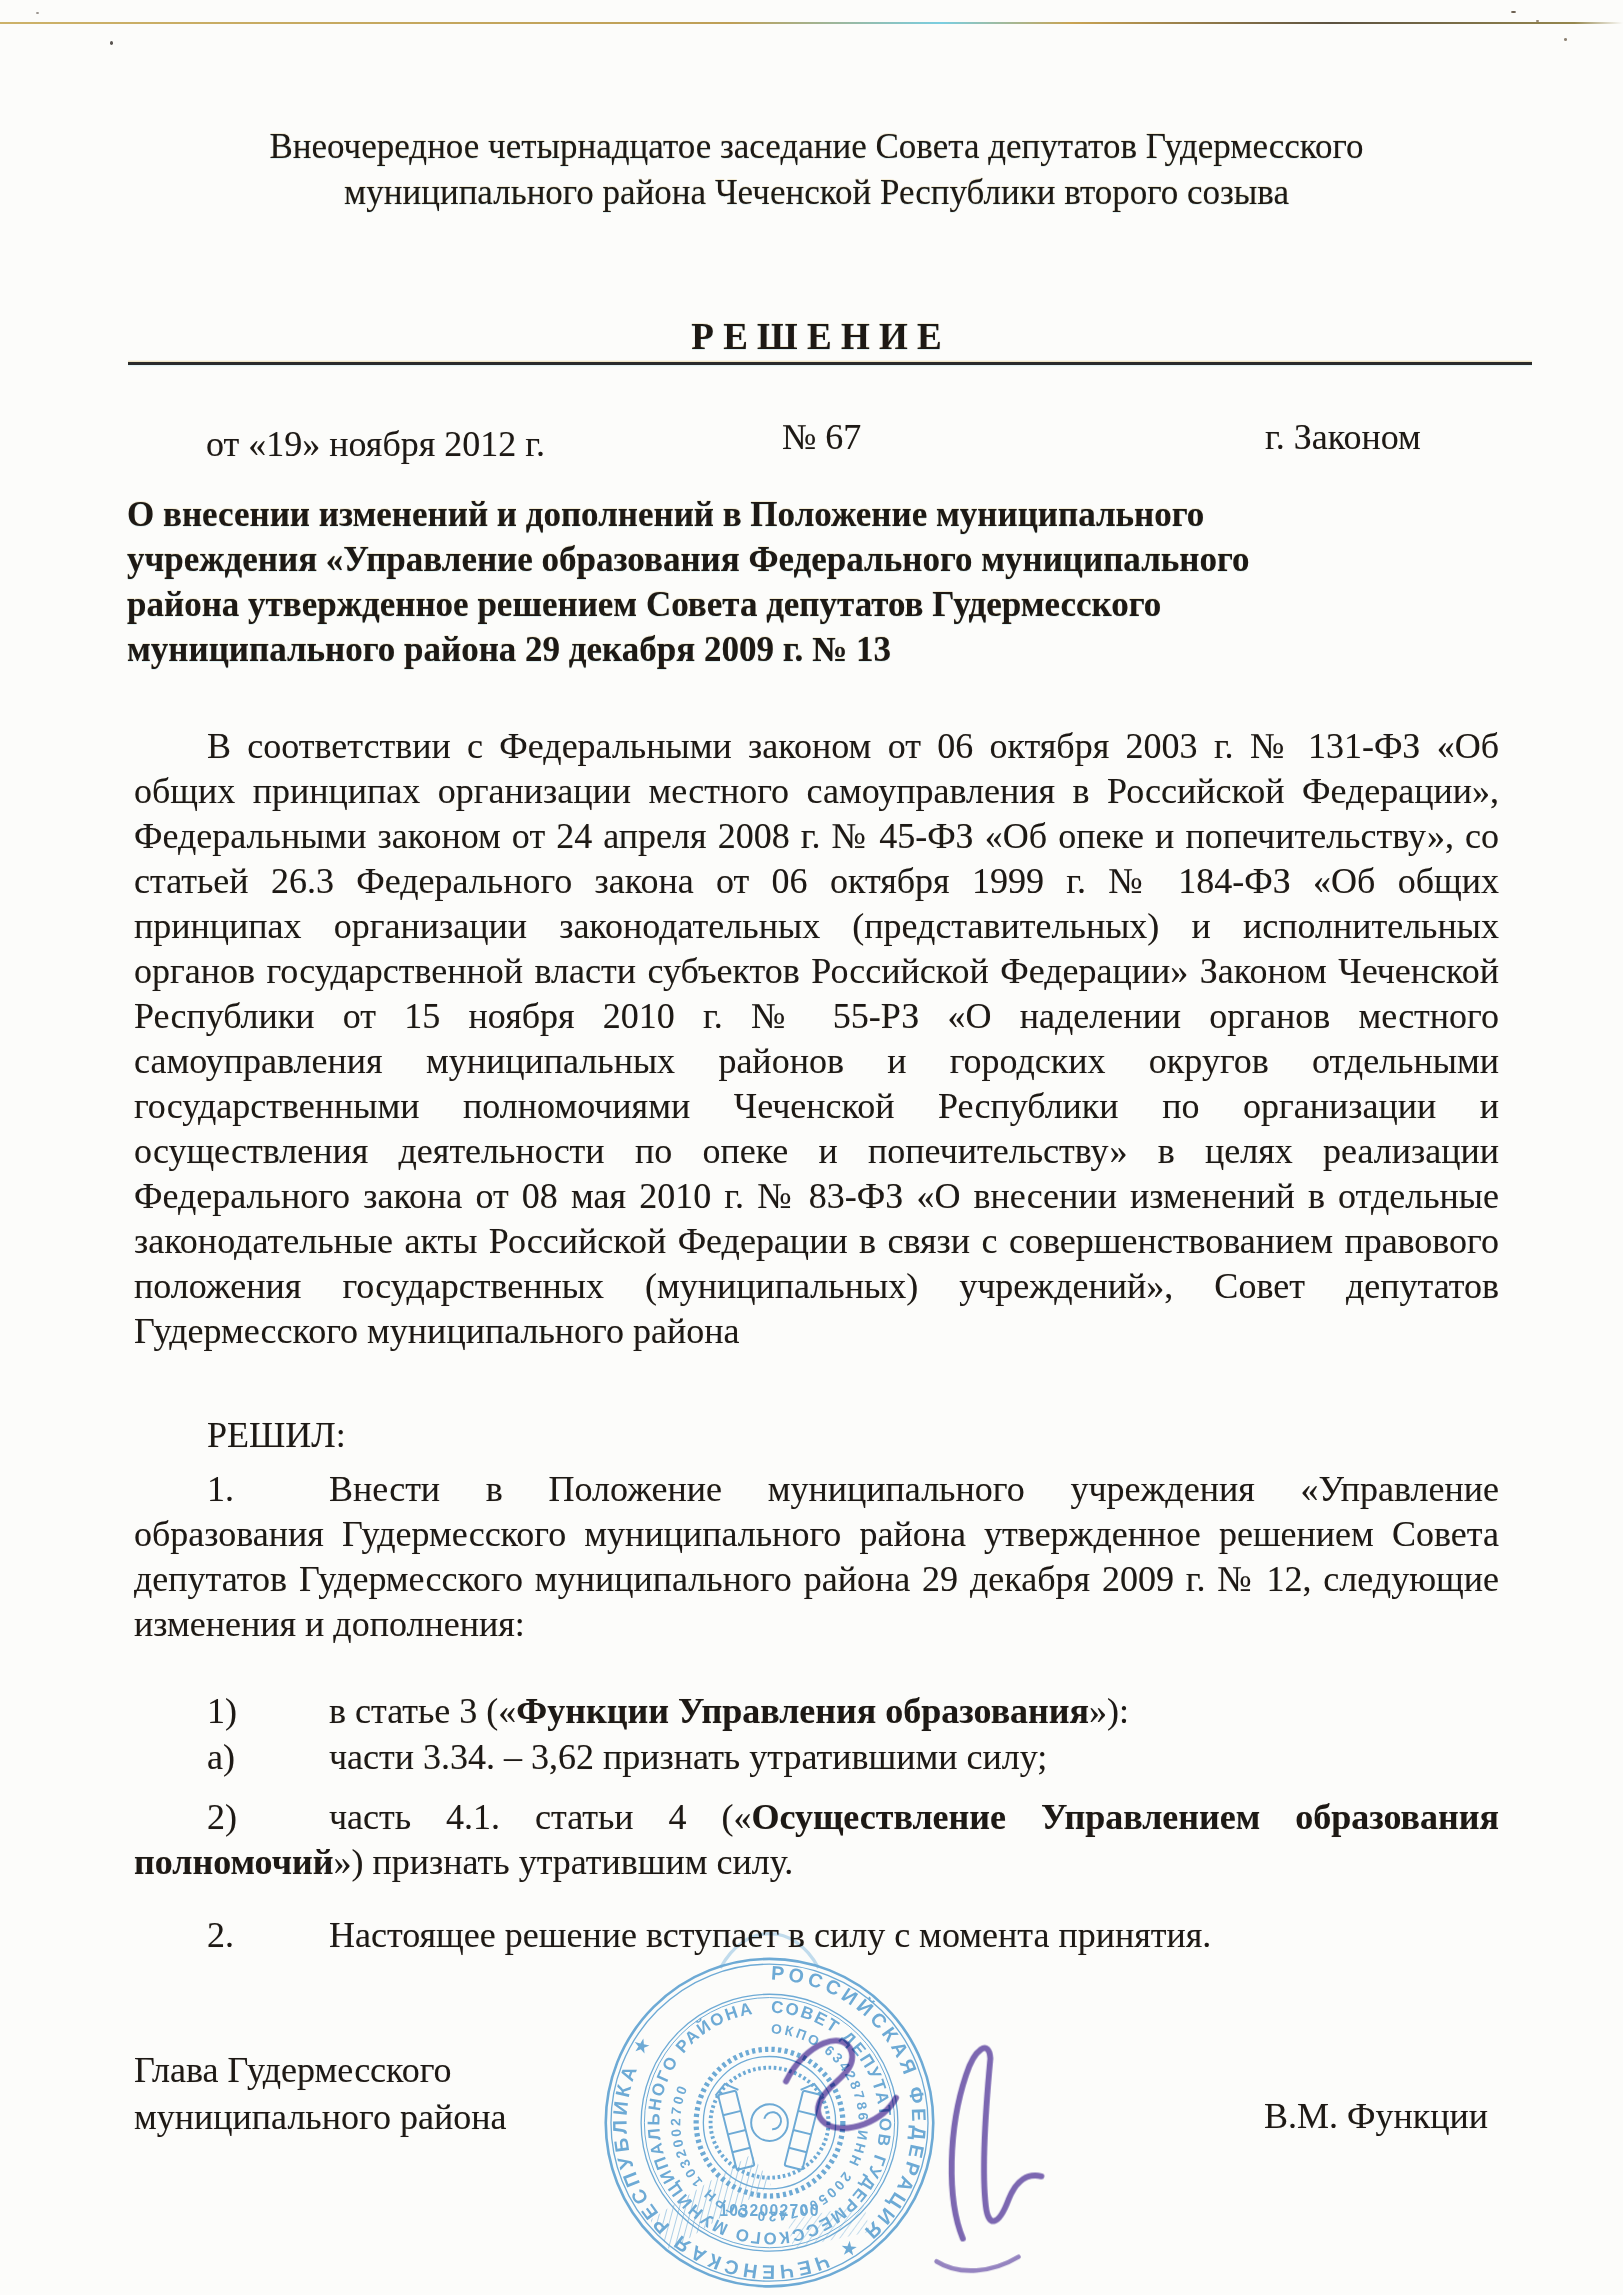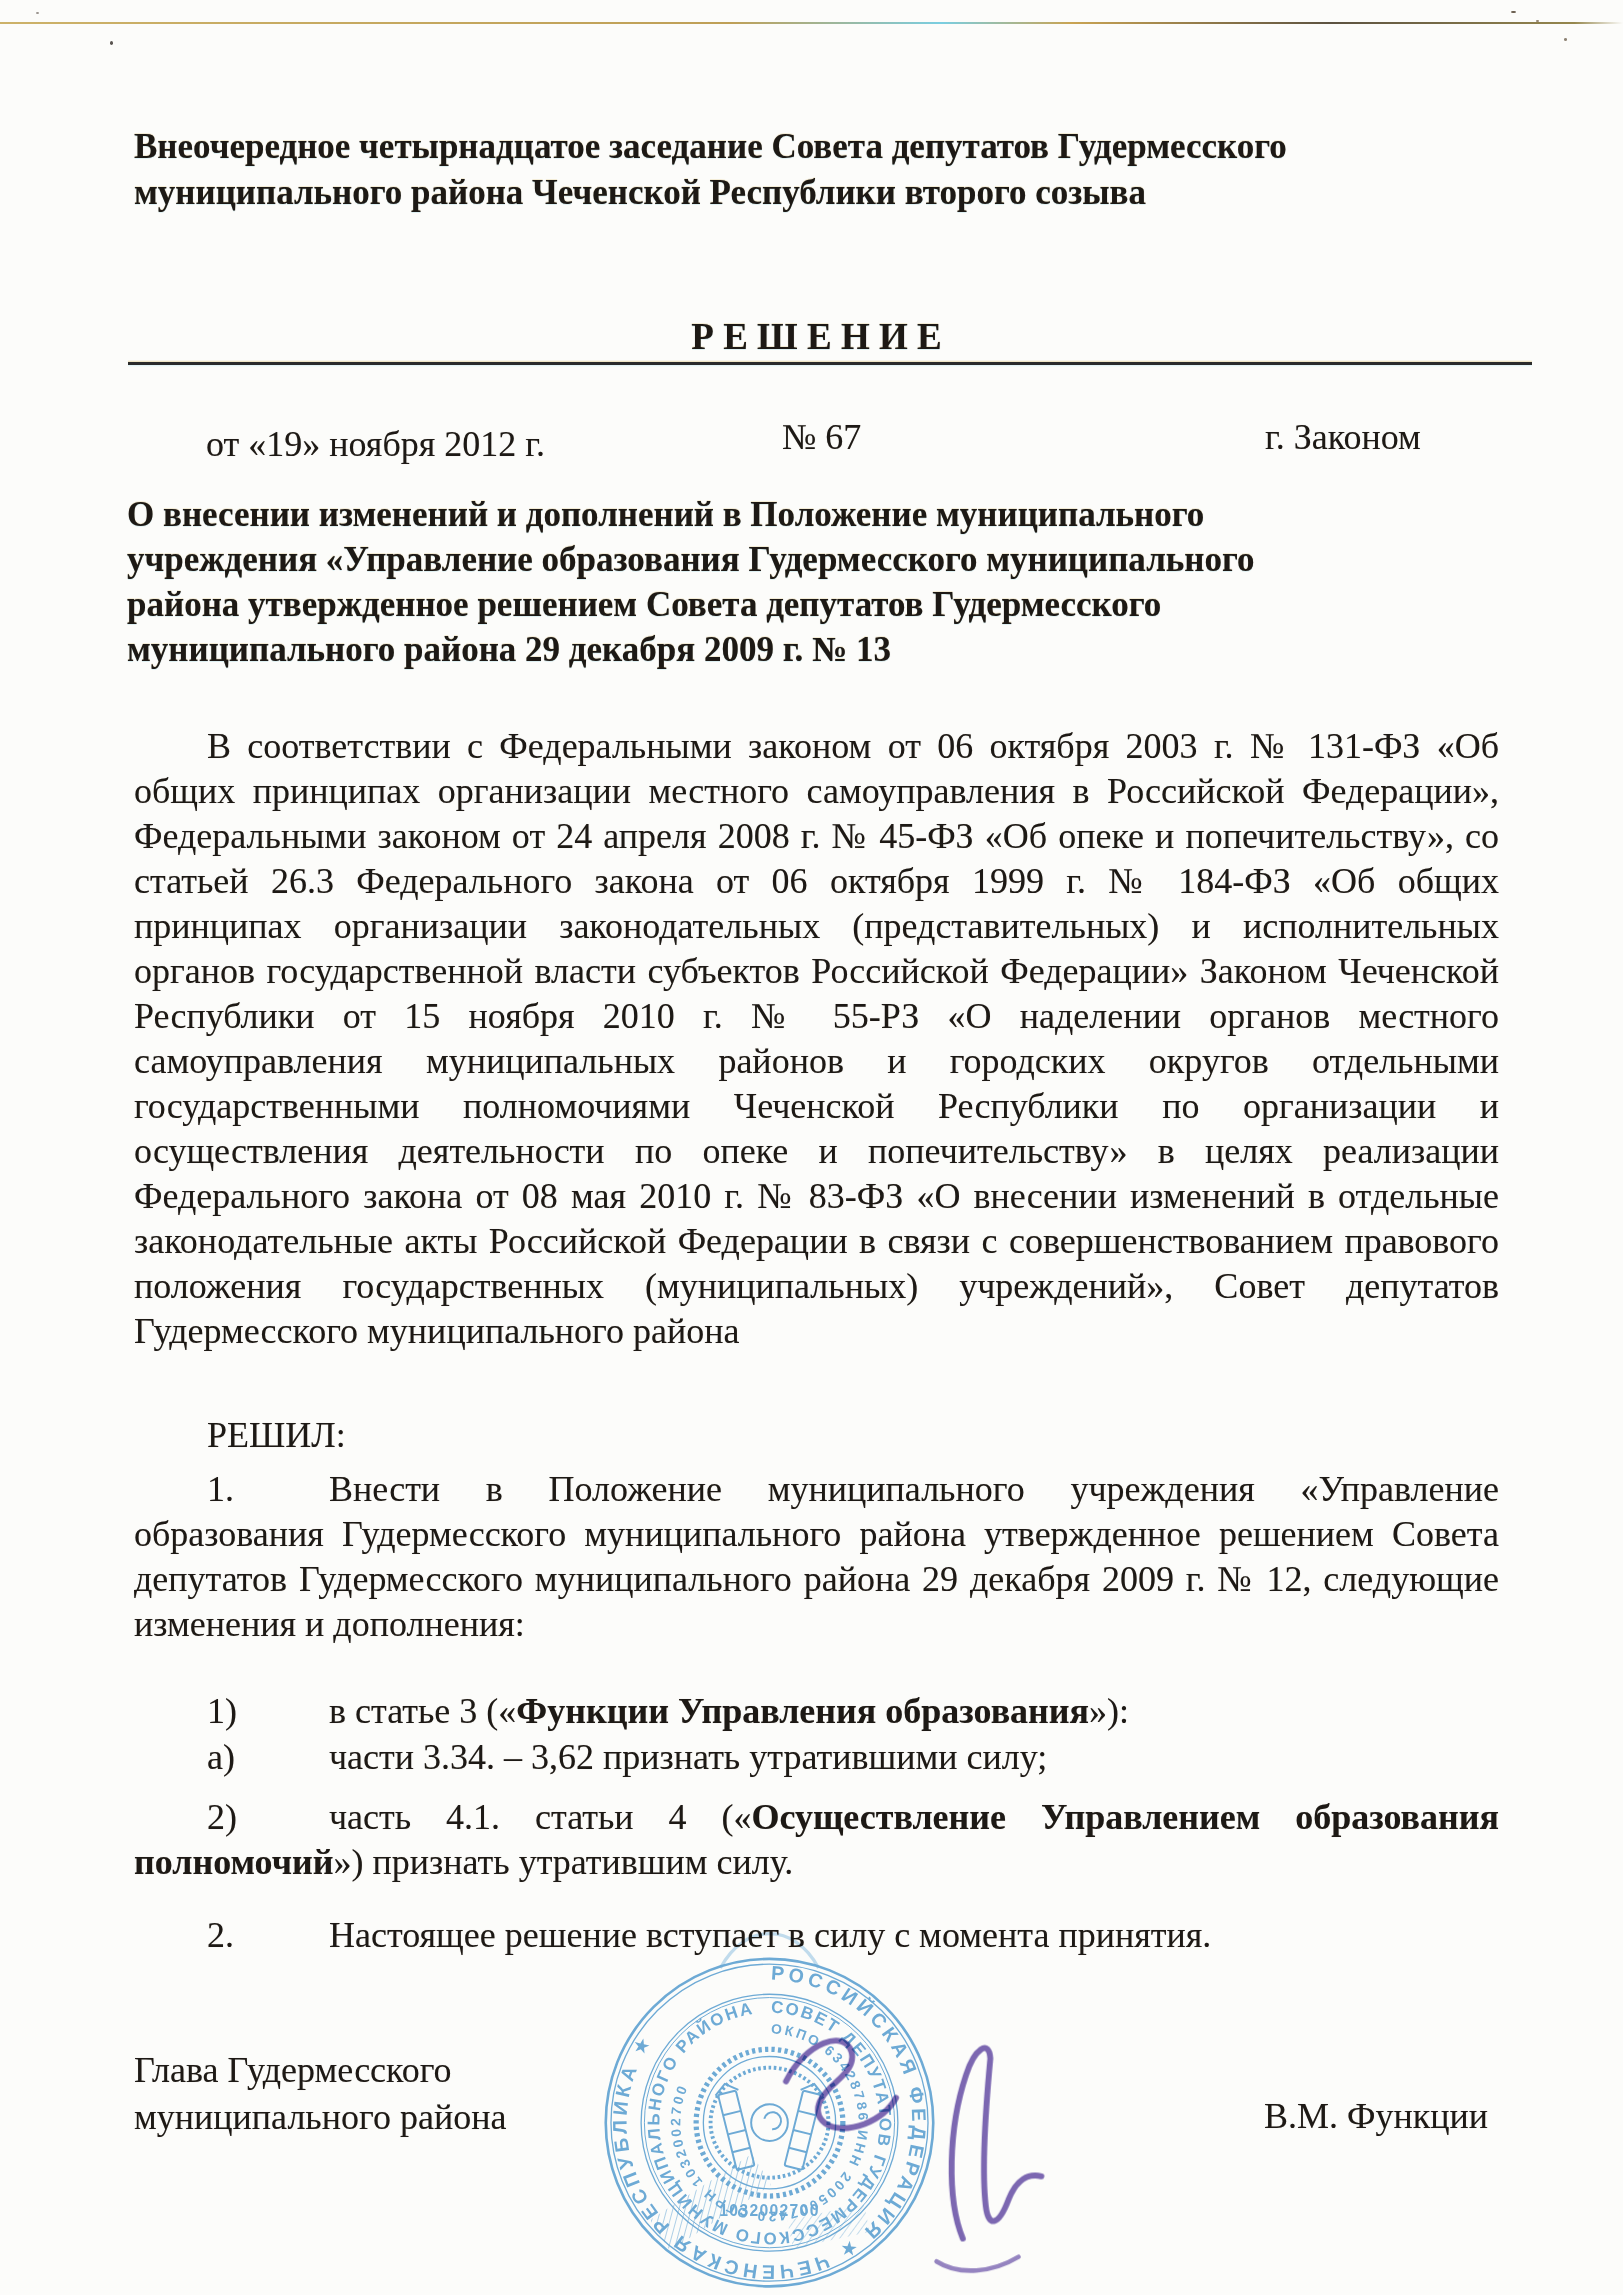--- a/index.html
+++ b/index.html
@@ -16,21 +16,21 @@
 
   .topline{
     position:absolute; top:22px; left:0; width:1623px; height:2px;
     background:linear-gradient(90deg, rgba(190,155,60,.85) 0%, #b89544 45%, #6cc9de 58%, #c49a40 66%, #4a3f2c 82%, #8a7a3a 97%, rgba(255,255,255,0) 100%);
     opacity:.9;
   }
   .speck{ position:absolute; border-radius:50%; }
 
   .doc-header{
     position:absolute; top:124px; left:134px; width:1365px;
-    font-weight:700; font-size:35px; line-height:46px;
+    text-align:center; font-weight:400; font-size:35px; line-height:46px;
   }
   .doc-type{
     position:absolute; top:315px; left:134px; width:1365px;
     text-align:center; font-weight:700; font-size:37px;
   }
   .rule{
     position:absolute; top:362px; left:128px; width:1404px; height:2.6px;
     background:#2b2b2b; box-shadow:0 -1.3px 0 rgba(200,160,40,.25), 0 1.3px 0 rgba(90,200,230,.15);
   }
   .meta-row{ position:absolute; top:416px; left:134px; width:1365px; height:46px; font-size:36px; }
@@ -91,21 +91,21 @@
   <div class="rule"></div>
 
   <div class="meta-row soft">
     <span class="meta-date">от «19» ноября 2012 г.</span>
     <span class="meta-number">№ 67</span>
     <span class="meta-place">г. Законом</span>
   </div>
 
   <div class="subject fringe">
     <div>О внесении изменений и дополнений в Положение муниципального</div>
-    <div>учреждения «Управление образования Гудермесского муниципального</div>
+    <div>учреждения «Управление образования Федерального муниципального</div>
     <div>района утвержденное решением Совета депутатов Гудермесского</div>
     <div>муниципального района 29 декабря 2009 г. № 13</div>
   </div>
 
   <p class="para preamble soft">В соответствии с Федеральными законом от 06 октября 2003 г. № 131-ФЗ «Об общих принципах организации местного самоуправления в Российской Федерации», Федеральными законом от 24 апреля 2008 г. № 45-ФЗ «Об опеке и попечительству», со статьей 26.3 Федерального закона от 06 октября 1999 г. № 184-ФЗ «Об общих принципах организации законодательных (представительных) и исполнительных органов государственной власти субъектов Российской Федерации» Законом Чеченской Республики от 15 ноября 2010 г. № 55-РЗ «О наделении органов местного самоуправления муниципальных районов и городских округов отдельными государственными полномочиями Чеченской Республики по организации и осуществления деятельности по опеке и попечительству» в целях реализации Федерального закона от 08 мая 2010 г. № 83-ФЗ «О внесении изменений в отдельные законодательные акты Российской Федерации в связи с совершенствованием правового положения государственных (муниципальных) учреждений», Совет депутатов Гудермесского муниципального района</p>
 
   <p class="para resolved soft">РЕШИЛ:</p>
 
   <p class="para item1 soft"><span class="num">1.</span><span>Внести в Положение муниципального учреждения «Управление образования Гудермесского муниципального района утвержденное решением Совета депутатов Гудермесского муниципального района 29 декабря 2009 г. № 12, следующие изменения и дополнения:</span></p>
 

